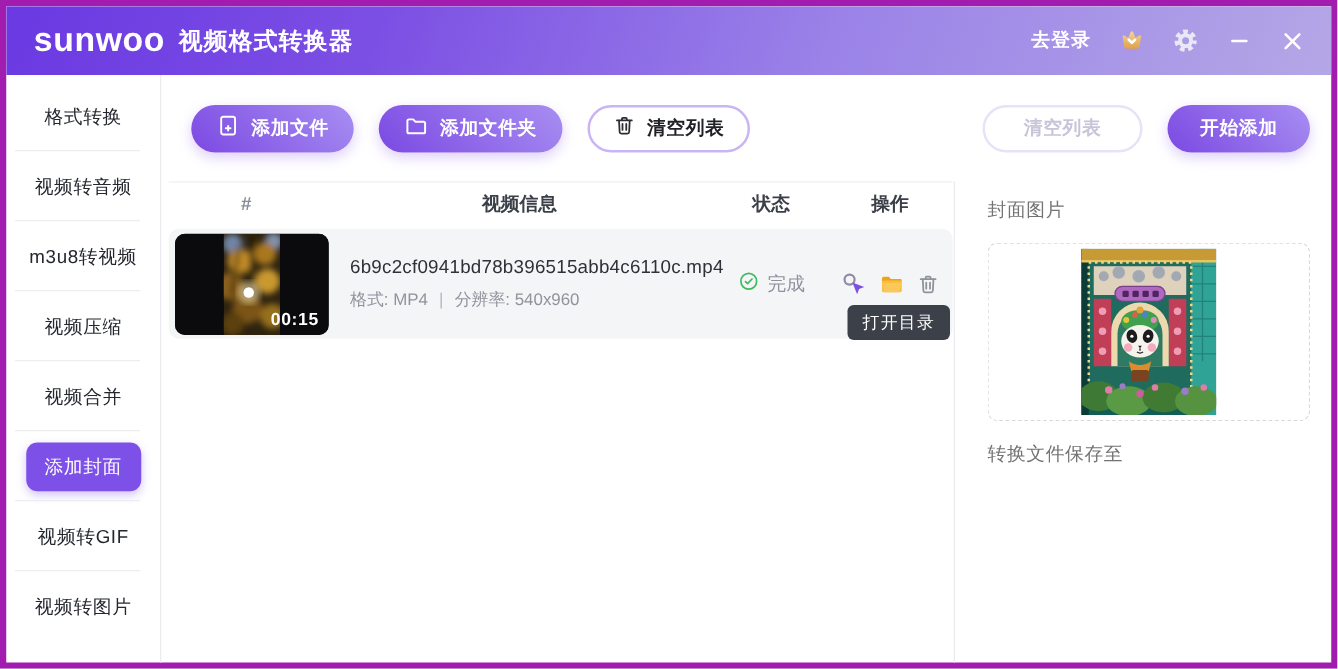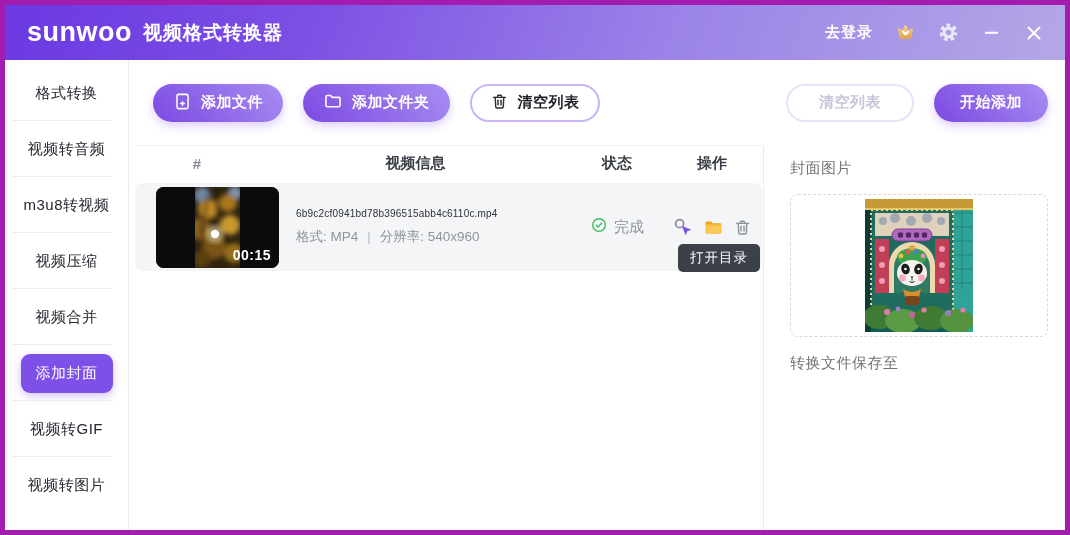--- a/index.html
+++ b/index.html
@@ -46,25 +46,25 @@
   
   .table-head { height:36px; border-top:1px solid #efeff2; display:flex; align-items:center;
     font-size:15px; font-weight:600; color:#3b3f47; }
   .col-idx { width:124px; text-align:center; color:#878d98; font-weight:600; }
   .col-info { flex:1; text-align:center; }
   .col-status { width:90px; text-align:center; }
   .col-ops { width:100px; text-align:center; }
 
   .file-row { margin-top:2px; height:88px; background:#f4f5f7; border-radius:8px;
     display:flex; align-items:center; position:relative; }
-  .thumb { margin-left:21px; width:123px; height:81px; border-radius:8px; overflow:hidden;
+  .thumb { margin-left:5px; width:123px; height:81px; border-radius:8px; overflow:hidden;
     position:relative; background:#0b0b0d; flex-shrink:0; cursor:pointer; }
   .duration { position:absolute; right:8px; bottom:5px; color:#fff; font-size:14px; font-weight:700; letter-spacing:.5px; }
   .finfo { margin-left:17px; flex:1; min-width:0; }
-  .fname { font-size:10px; color:#2e3238; font-weight:500; margin-bottom:9px; letter-spacing:.2px; }
+  .fname { font-size:15px; color:#2e3238; font-weight:500; margin-bottom:9px; letter-spacing:.2px; }
   .fmeta { font-size:13.5px; color:#8e939c; }
   .fmeta .sep { margin:0 9px; color:#b4b8bf; }
   .status-cell { width:90px; display:flex; align-items:center; justify-content:center; gap:6px; flex-shrink:0; }
   .status-text { font-size:15px; color:#8d929c; }
   .ops-cell { width:100px; display:flex; align-items:center; justify-content:center; gap:9px; flex-shrink:0; }
   .op-icon { display:inline-flex; cursor:pointer; }
   .tooltip { position:absolute; top:61px; right:2px; background:#3b4049; color:#fff; font-size:13.5px;
     padding:5px 12px; border-radius:5px; letter-spacing:1px; white-space:nowrap; }
 
   

